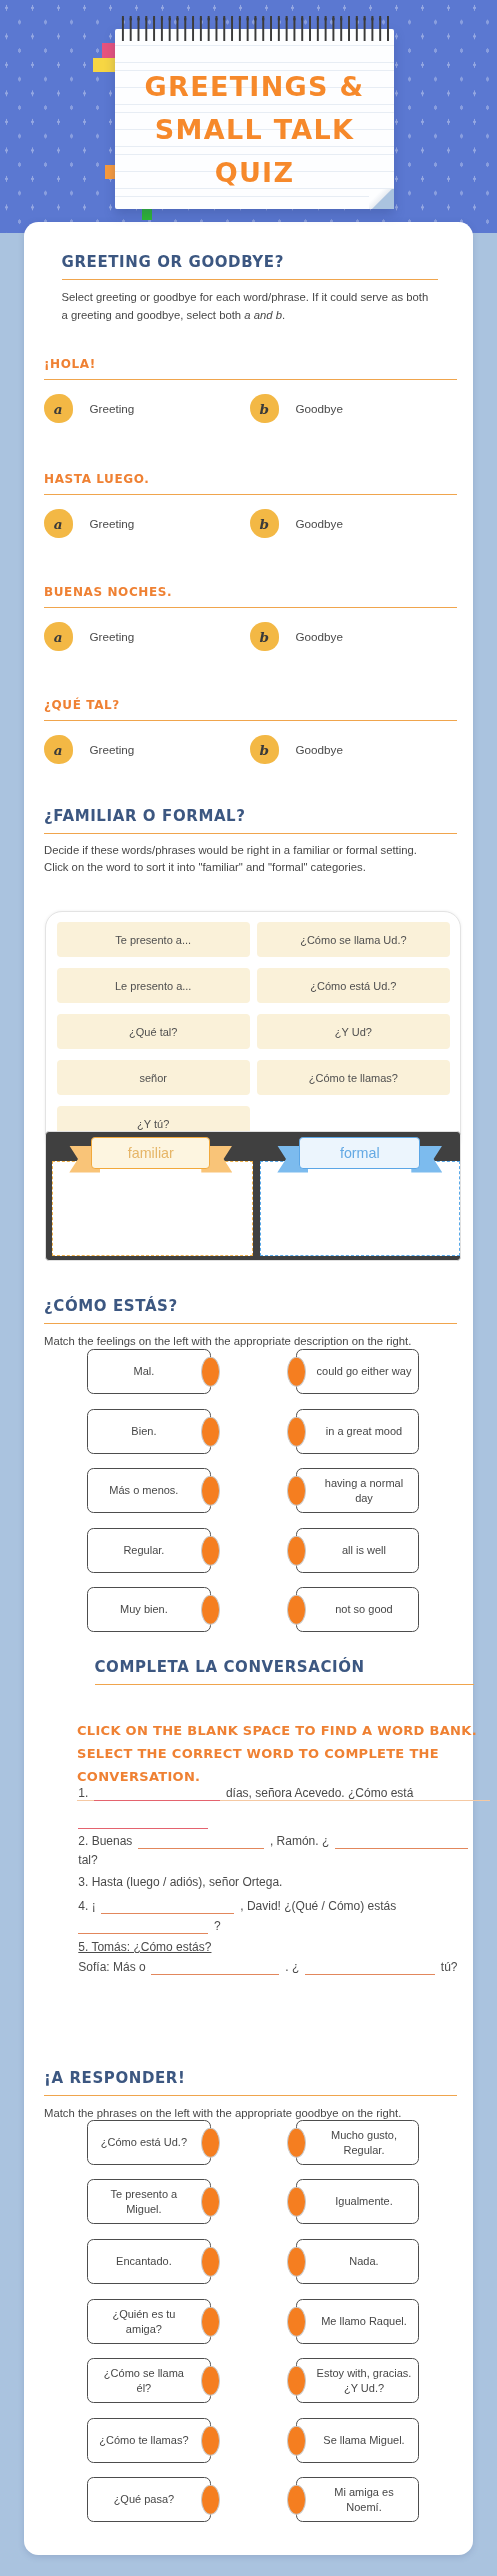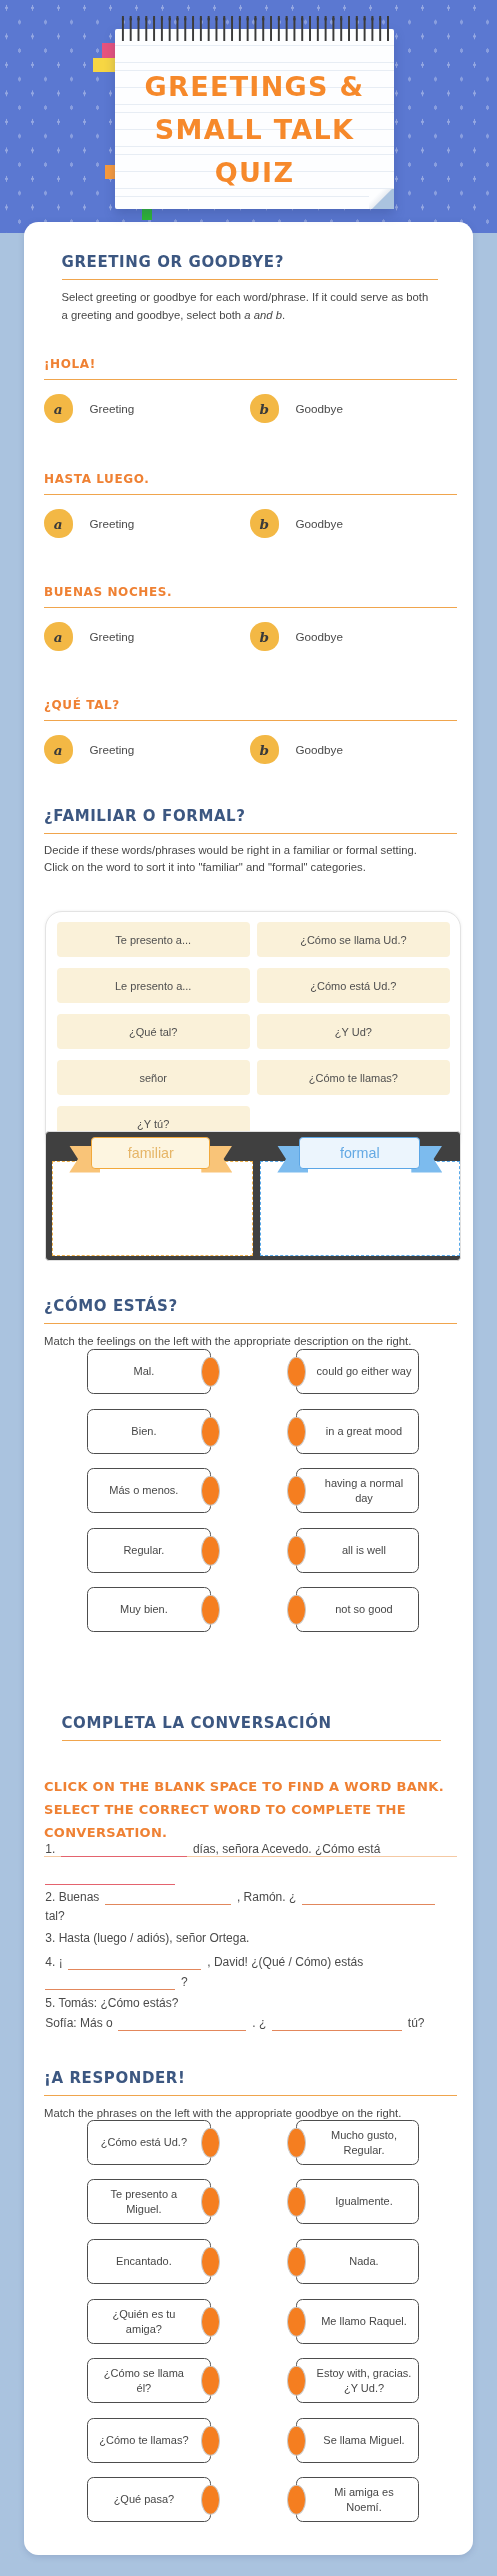--- a/index.html
+++ b/index.html
@@ -309,21 +309,21 @@
           <span>Muy bien.</span>
           <span class="dot dr"></span>
         </div>
       <div class="mbox mr">
           <span>not so good</span>
           <span class="dot dl"></span>
         </div>
     </div>
   </div>
 
-  <div class="sec" style="top:1492px; height:383px;">
+  <div class="sec" style="top:1436px; height:383px;margin-left:33px;">
     <div class="sec-h ind">COMPLETA LA CONVERSACIÓN</div>
     <div class="rule ind" style="width:379px;"></div>
     <div class="sub-h" style="margin-top:34px;">CLICK ON THE BLANK SPACE TO FIND A WORD BANK. SELECT THE CORRECT WORD TO COMPLETE THE CONVERSATION.</div>
     <div class="thin-rule" style="margin-top:11.7px;"></div>
 
     <div class="conv" style="top:126px;">
       <span>1.</span><span class="blank red" style="width:126px;"></span><span>días, señora Acevedo. ¿Cómo está</span>
     </div>
     <div class="conv" style="top:154px;">
       <span class="blank red" style="width:130px; margin-left:0;"></span>
@@ -336,21 +336,21 @@
     </div>
     <div class="conv" style="top:215px;">
       <span>3. Hasta (luego / adiós), señor Ortega.</span>
     </div>
     <div class="conv" style="top:239px;">
       <span>4. ¡</span><span class="blank" style="width:133px;"></span><span>, David! ¿(Qué / Cómo) estás</span>
     </div>
     <div class="conv" style="top:259px;">
       <span class="blank" style="width:130px; margin-left:0;"></span><span>?</span>
     </div>
-    <div class="conv" style="top:280px;">
+    <div class="conv" style="top:280px;text-decoration:underline;">
       <span>5. Tomás: ¿Cómo estás?</span>
     </div>
     <div class="conv" style="top:300px;">
       <span>Sofía: Más o</span><span class="blank" style="width:128px;"></span><span>. ¿</span><span class="blank" style="width:130px;"></span><span>tú?</span>
     </div>
   </div>
 
   <div class="sec" style="top:1847px; height:460px;">
     <div class="sec-h">¡A RESPONDER!</div>
     <div class="rule"></div>

